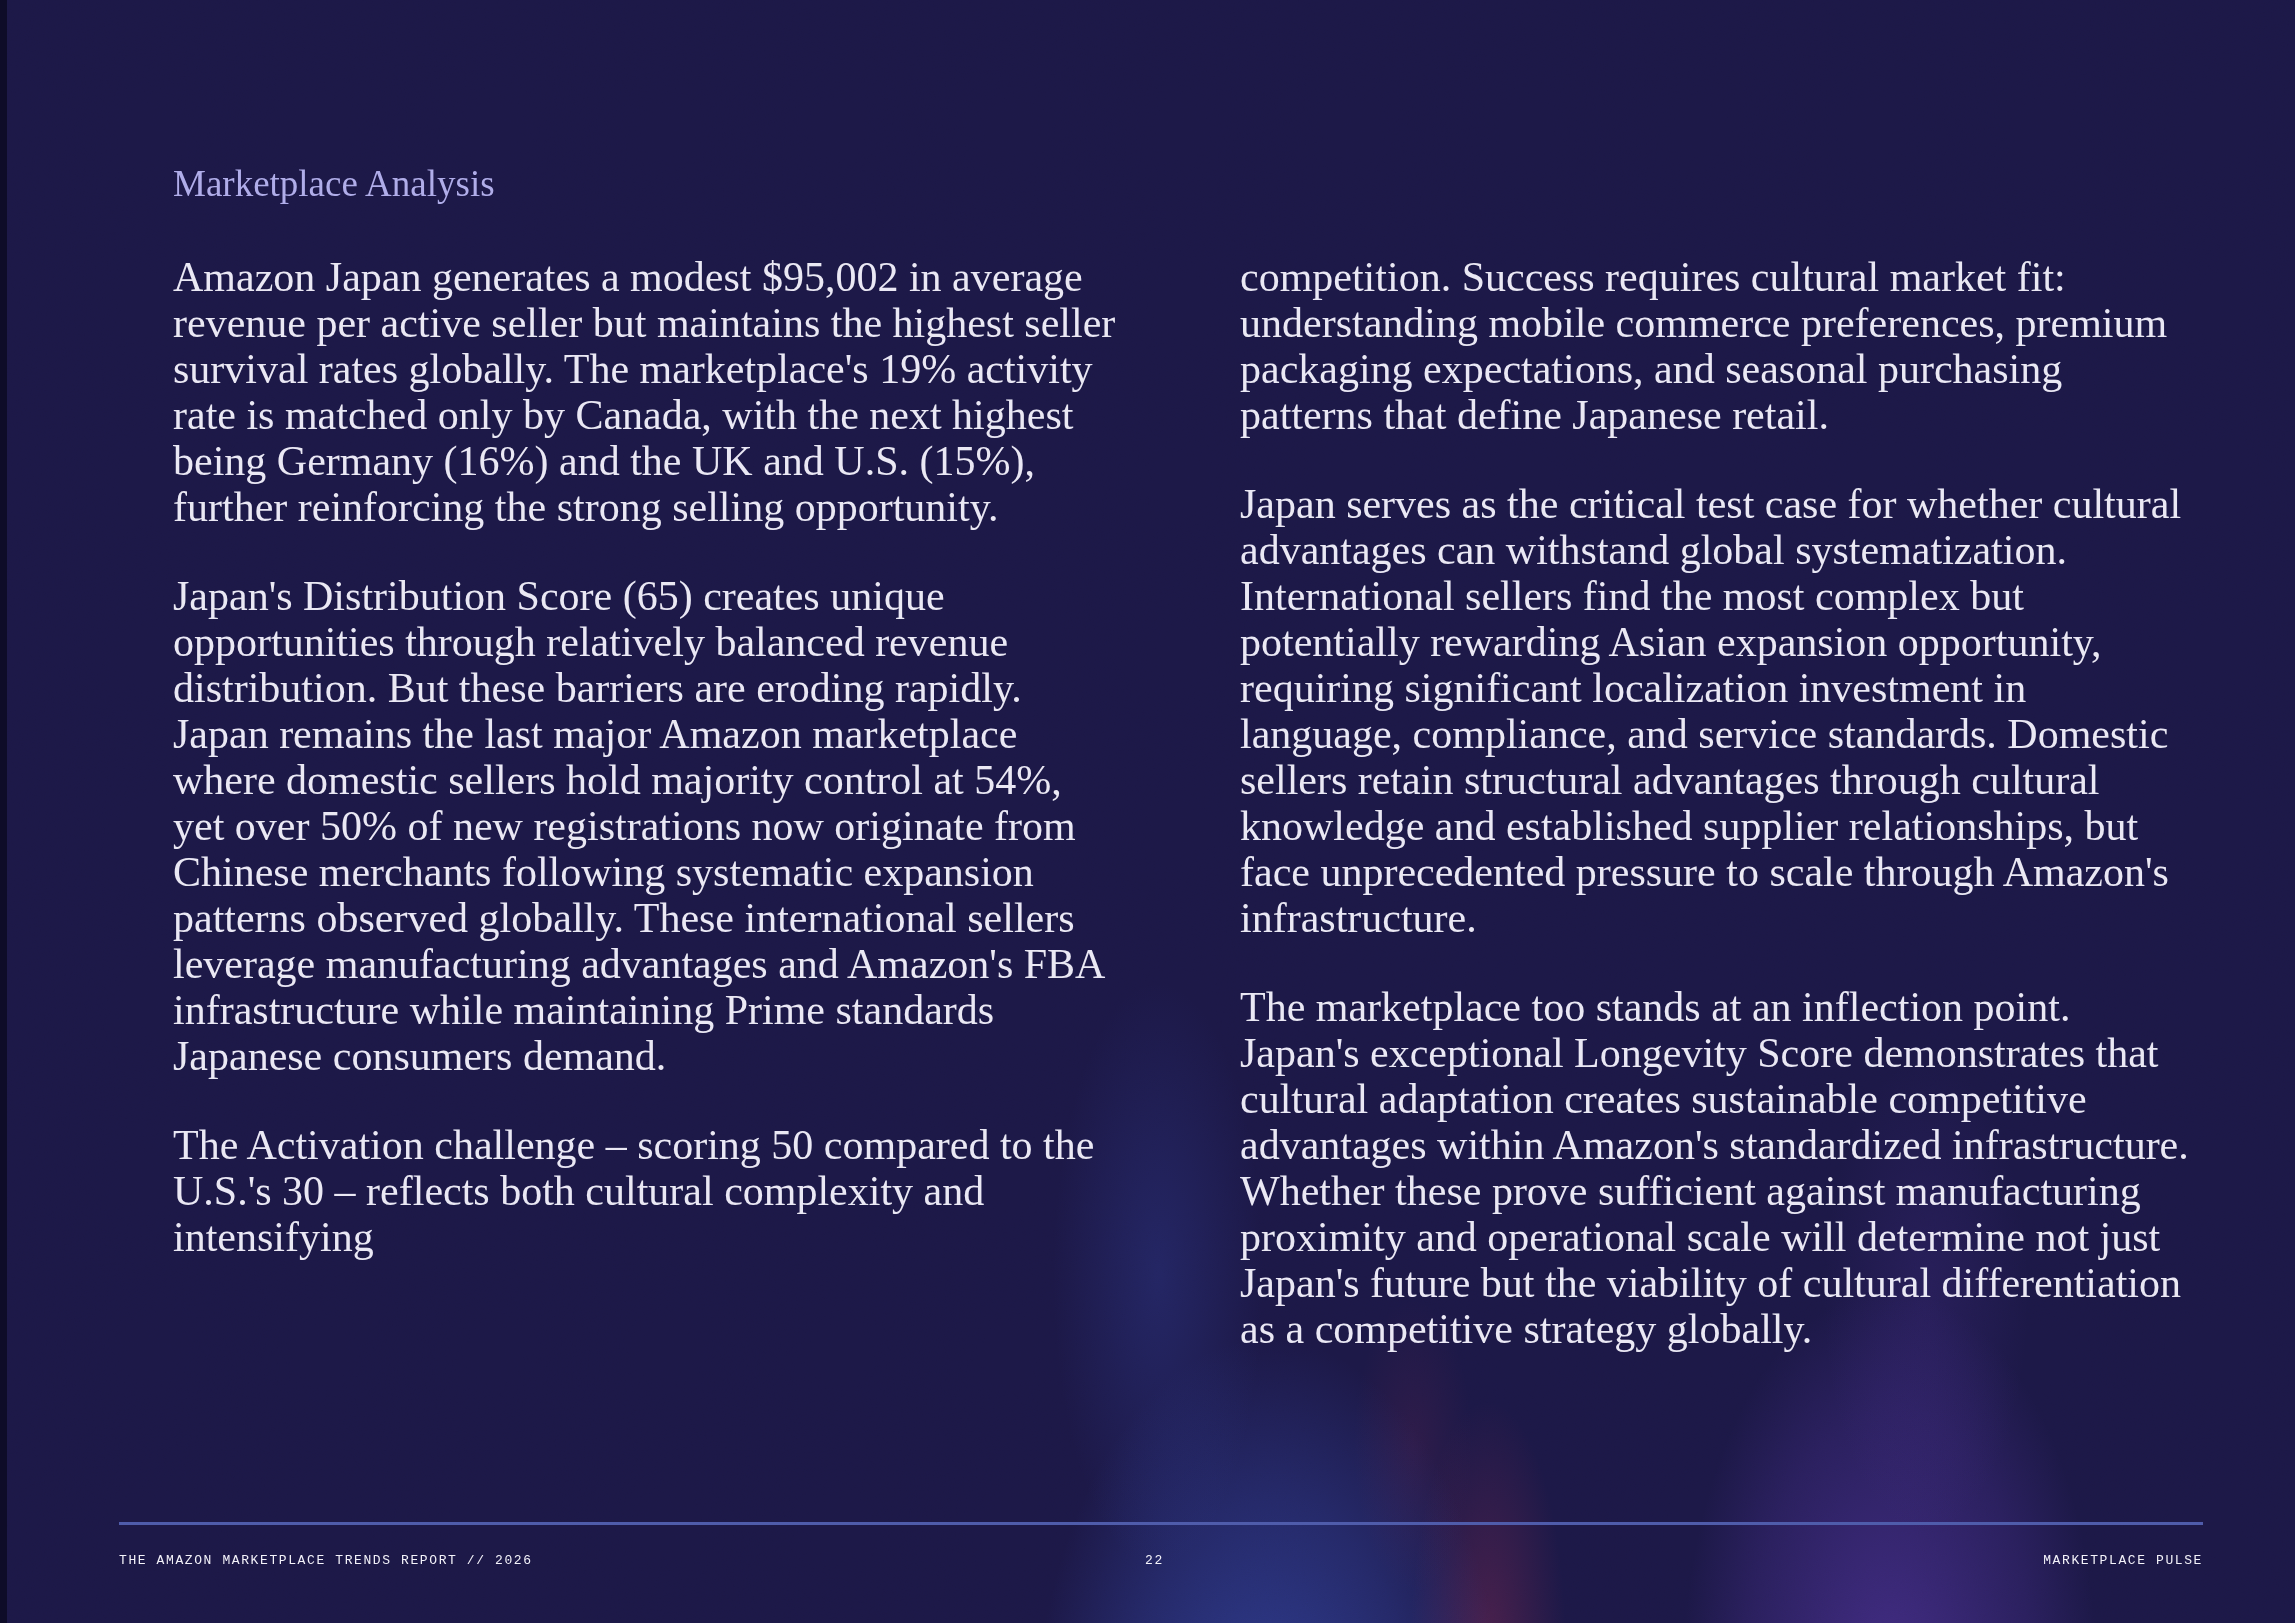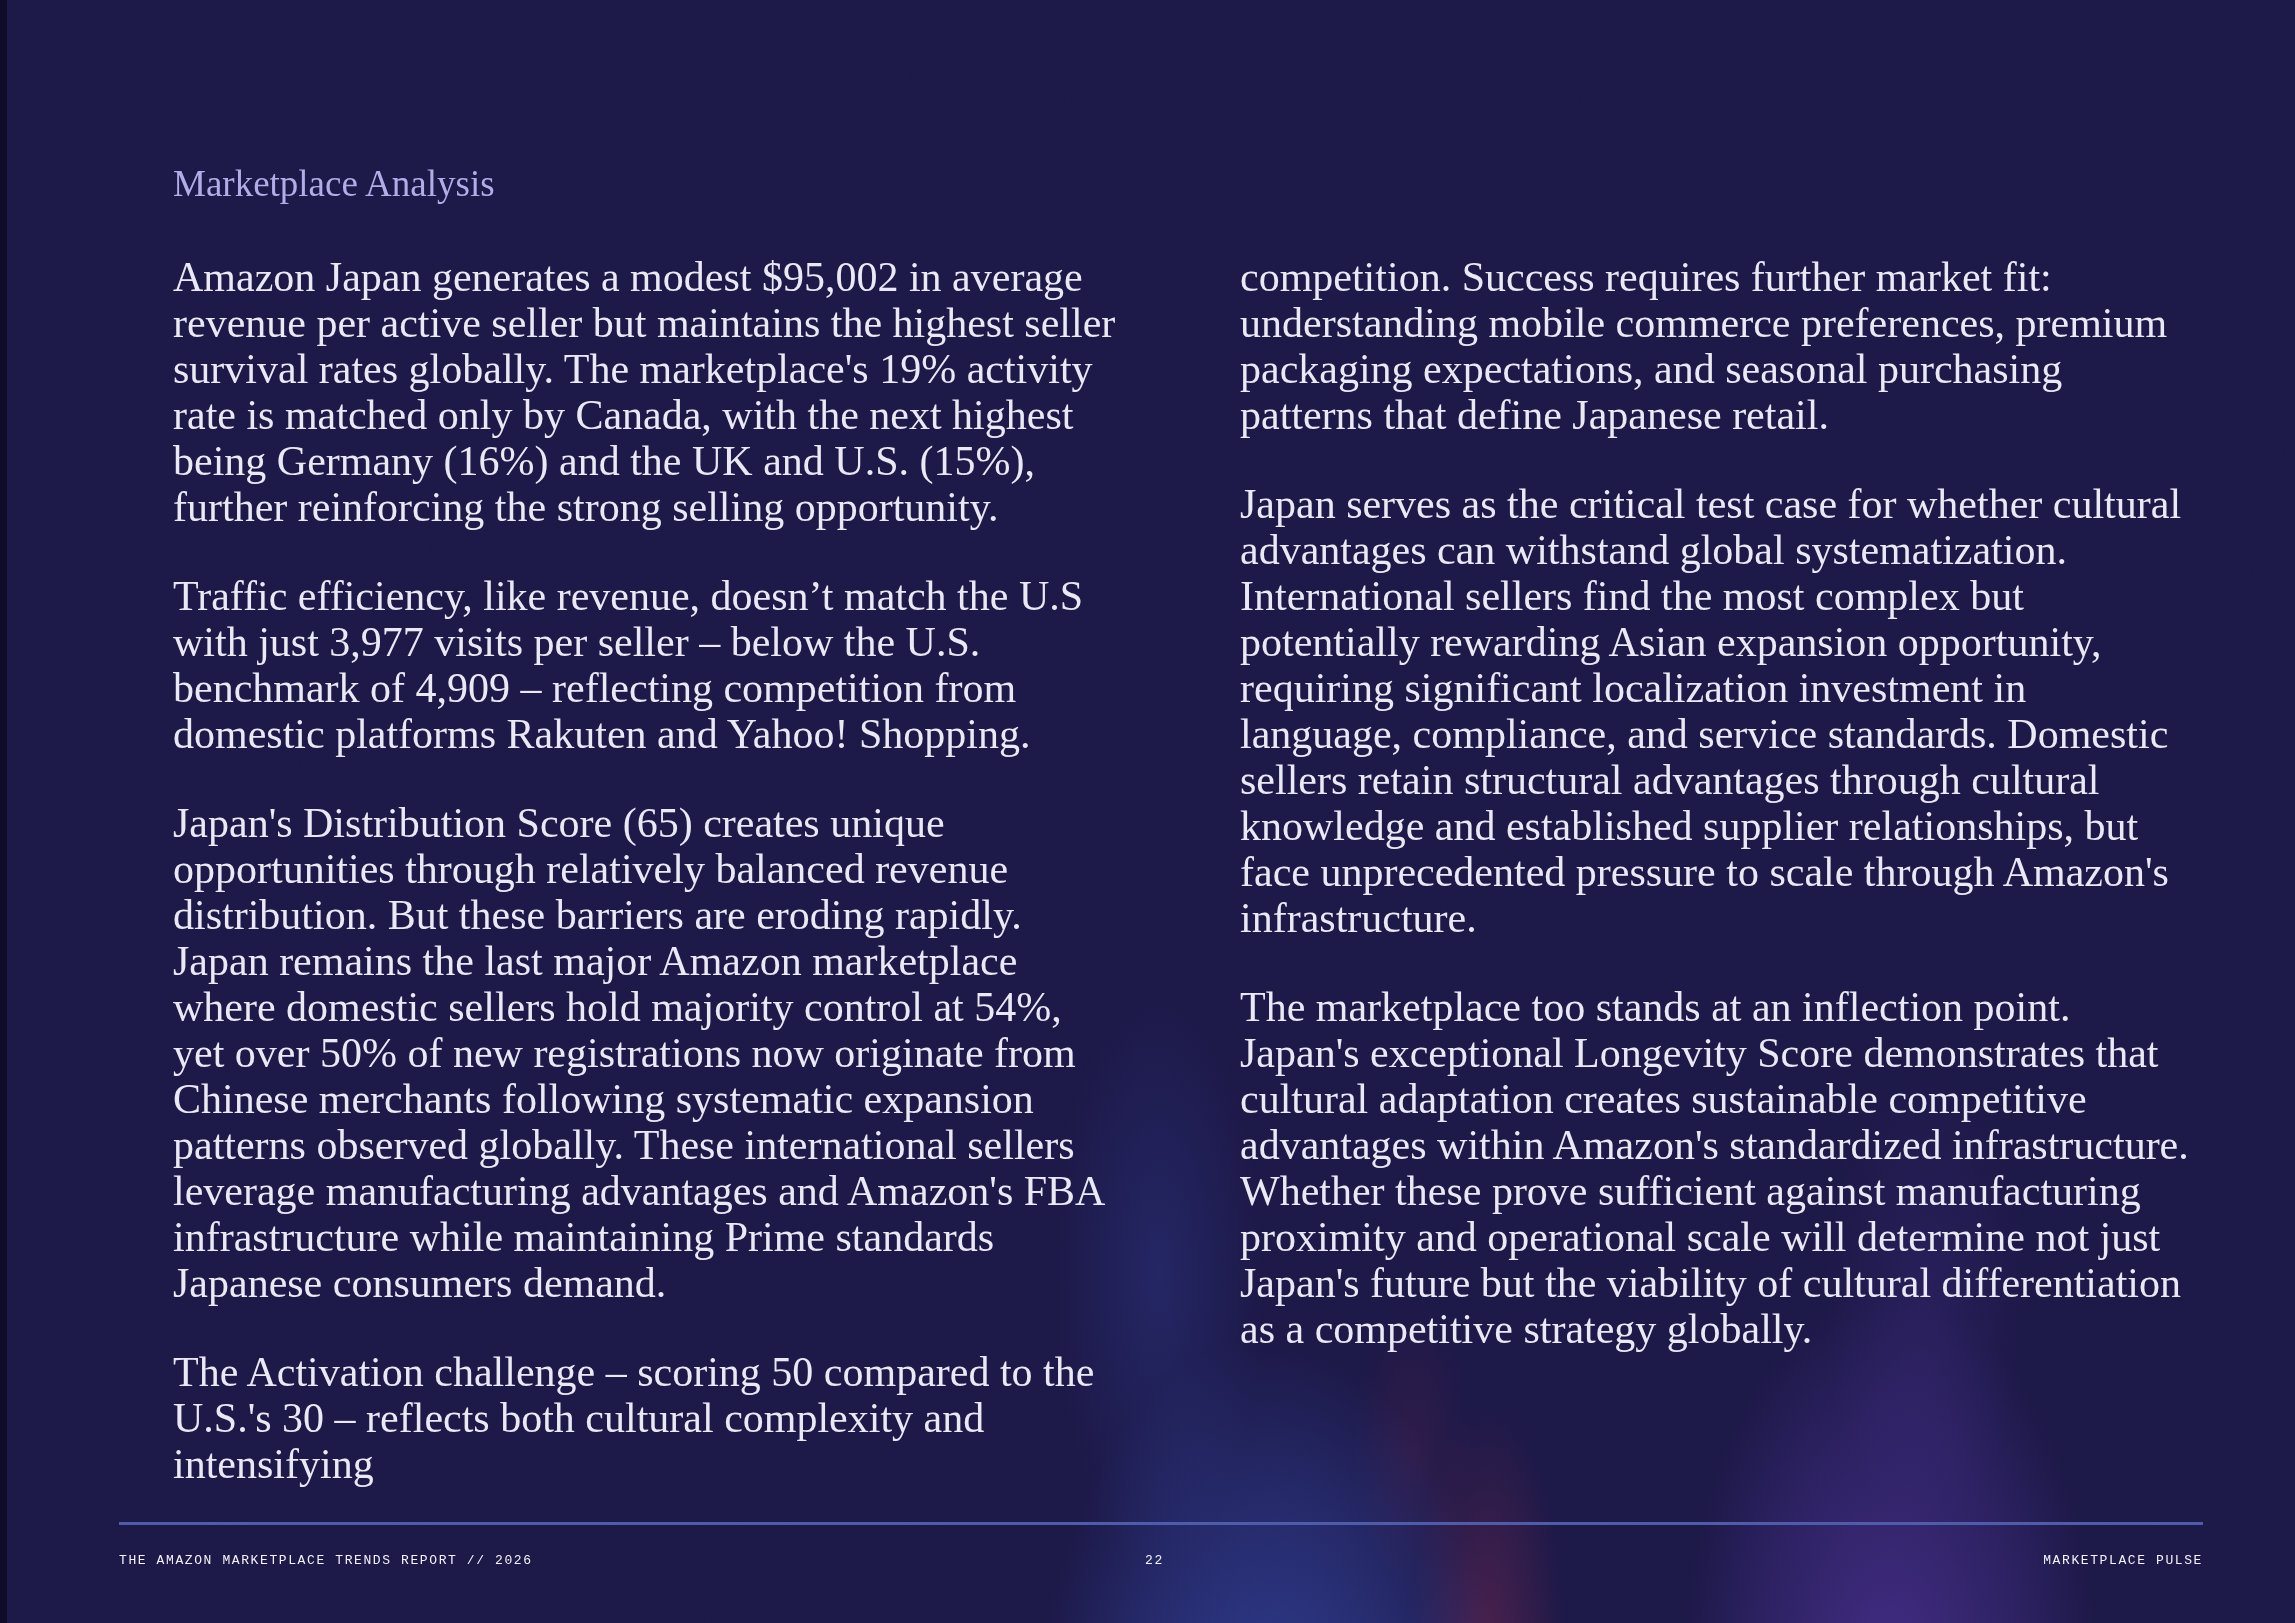--- a/index.html
+++ b/index.html
@@ -107,26 +107,25 @@
     </filter>
     <rect width="100%" height="100%" filter="url(#grainFilter)"></rect>
   </svg>
 
   <main class="content">
     <h1 class="page-title">Marketplace Analysis</h1>
 
     <div class="columns">
       <div class="col">
         <p>Amazon Japan generates a modest $95,002 in average revenue per active seller but maintains the highest seller survival rates globally. The marketplace's 19% activity rate is matched only by Canada, with the next highest being Germany (16%) and the UK and U.S. (15%), further reinforcing the strong selling opportunity.</p>
-        <p>Traffic efficiency, like revenue, doesn’t match the U.S with just 3,977 visits per seller – below the U.S. benchmark of 4,909 – reflecting competition from domestic platforms Rakuten and Yahoo! Shopping.</p>
         <p>Japan's Distribution Score (65) creates unique opportunities through relatively balanced revenue distribution. But these barriers are eroding rapidly. Japan remains the last major Amazon marketplace where domestic sellers hold majority control at 54%, yet over 50% of new registrations now originate from Chinese merchants following systematic expansion patterns observed globally. These international sellers leverage manufacturing advantages and Amazon's FBA infrastructure while maintaining Prime standards Japanese consumers demand.</p>
         <p>The Activation challenge – scoring 50 compared to the U.S.'s 30 – reflects both cultural complexity and intensifying</p>
       </div>
       <div class="col">
-        <p>competition. Success requires further market fit: understanding mobile commerce preferences, premium packaging expectations, and seasonal purchasing patterns that define Japanese retail.</p>
+        <p>competition. Success requires cultural market fit: understanding mobile commerce preferences, premium packaging expectations, and seasonal purchasing patterns that define Japanese retail.</p>
         <p>Japan serves as the critical test case for whether cultural advantages can withstand global systematization. International sellers find the most complex but potentially rewarding Asian expansion opportunity, requiring significant localization investment in language, compliance, and service standards. Domestic sellers retain structural advantages through cultural knowledge and established supplier relationships, but face unprecedented pressure to scale through Amazon's infrastructure.</p>
         <p>The marketplace too stands at an inflection point. Japan's exceptional Longevity Score demonstrates that cultural adaptation creates sustainable competitive advantages within Amazon's standardized infrastructure. Whether these prove sufficient against manufacturing proximity and operational scale will determine not just Japan's future but the viability of cultural differentiation as a competitive strategy globally.</p>
       </div>
     </div>
   </main>
 
   <div class="footer-rule"></div>
 
   <footer class="footer-row">
     <span class="footer-left">THE AMAZON MARKETPLACE TRENDS REPORT // 2026</span>

